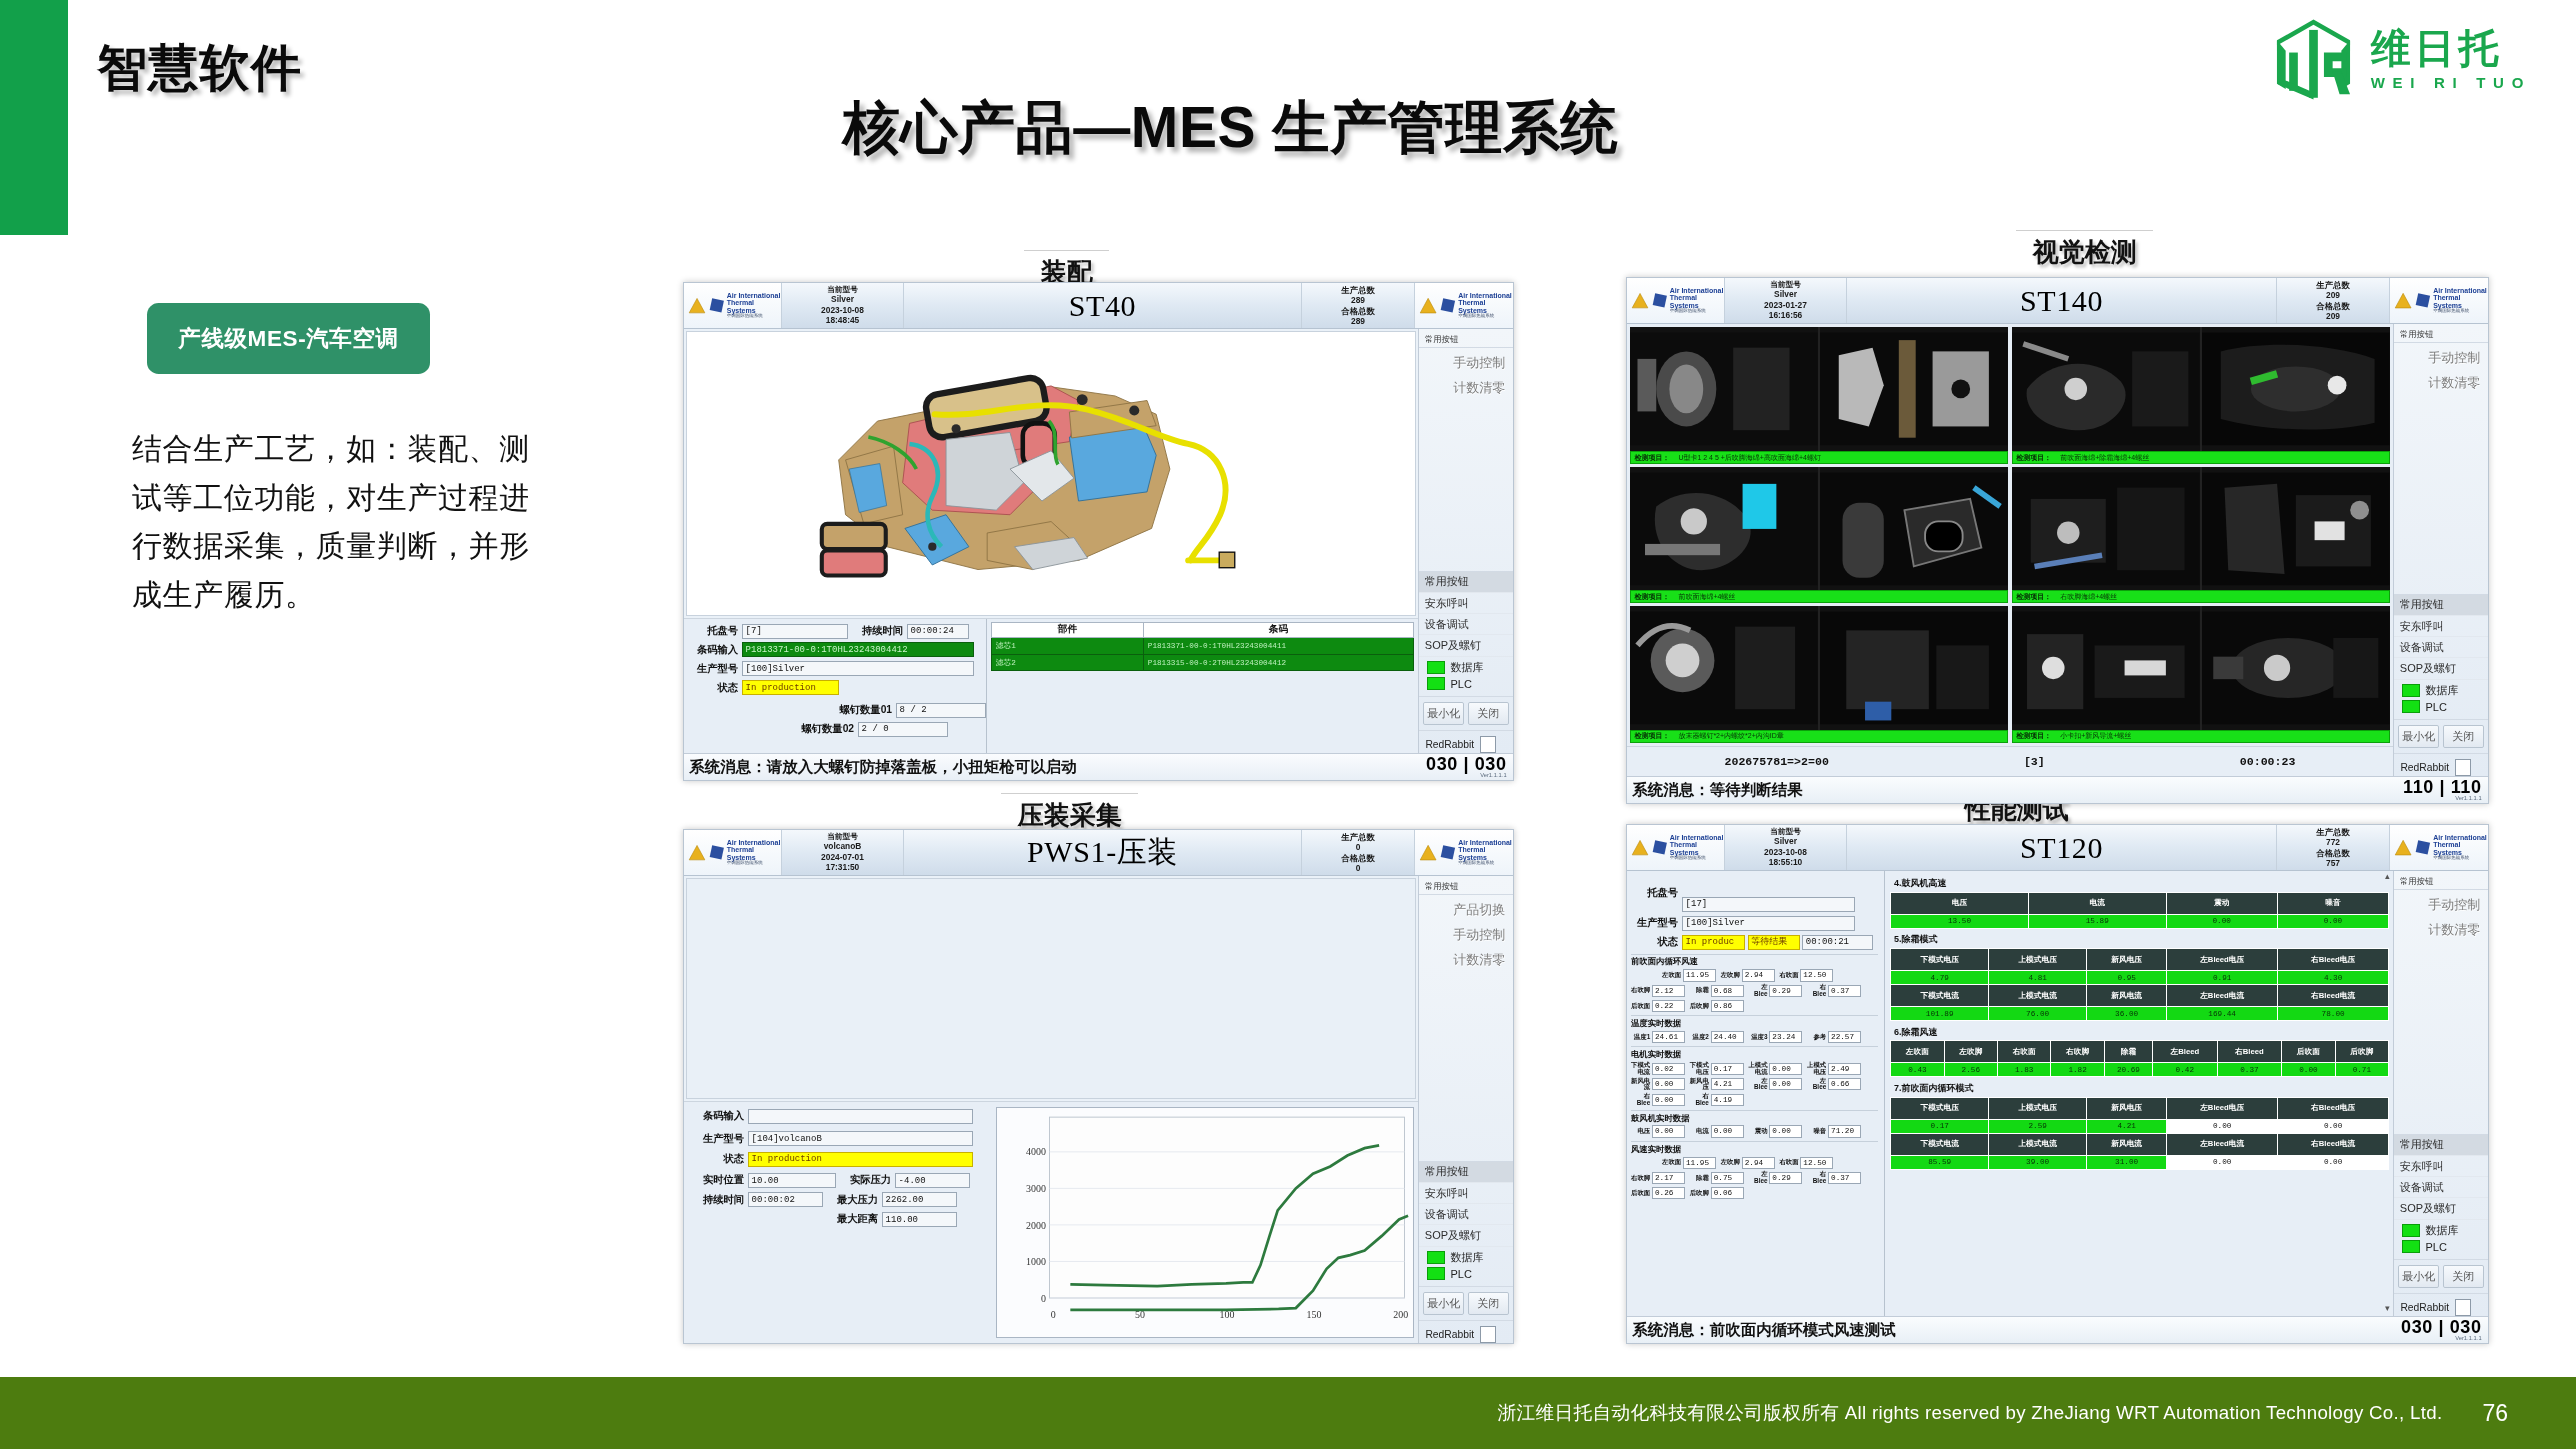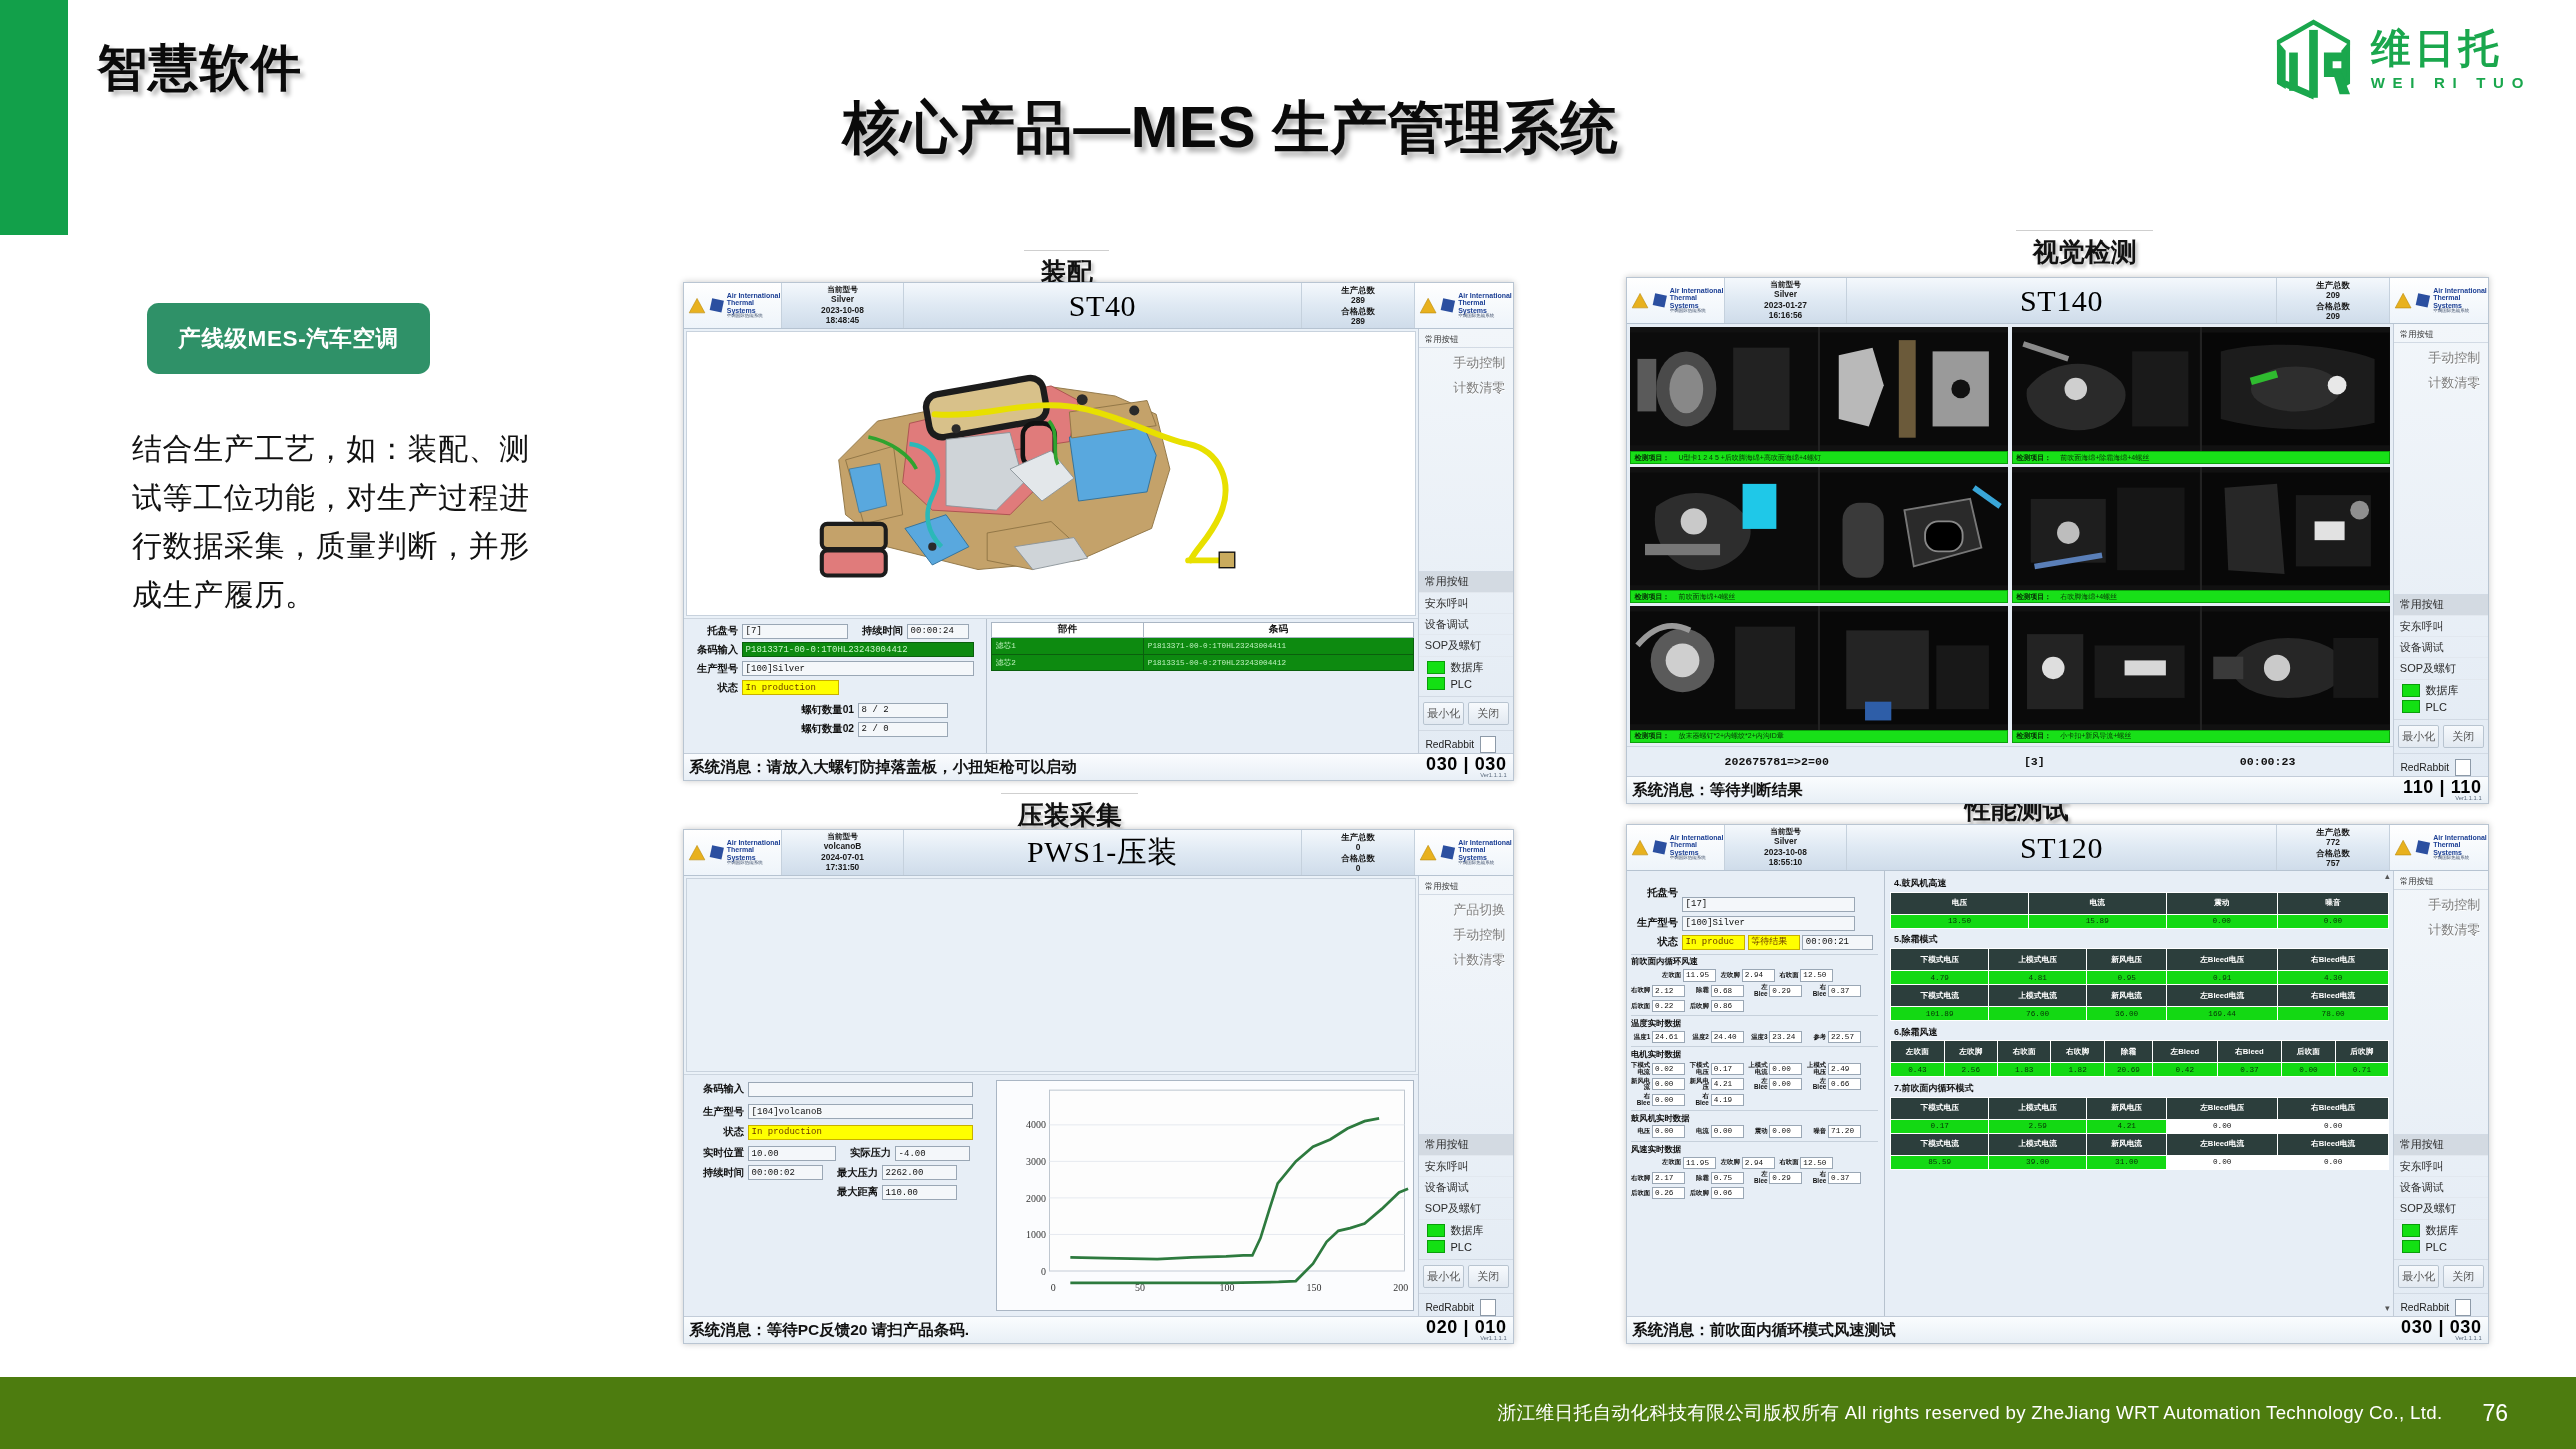--- a/index.html
+++ b/index.html
@@ -367,21 +367,21 @@
             <div class="finput green" style="width:232px;">P1813371-00-0:1T0HL23243004412</div>
           </div>
           <div class="frow">
             <div class="flabel" style="width:58px;">生产型号</div>
             <div class="finput" style="width:232px;">[100]Silver</div>
           </div>
           <div class="frow">
             <div class="flabel" style="width:58px;">状态</div>
             <div class="finput yellow" style="width:97px;">In production</div>
           </div>
-          <div class="frow" style="margin-top:7.7px;">
+          <div class="frow" style="margin-top:7.7px;justify-content:flex-end;">
             <div class="flabel" style="width:174px;">螺钉数量01</div>
             <div class="finput" style="width:90px;">8 / 2</div>
           </div>
           <div class="frow">
             <div class="flabel" style="width:174px;">螺钉数量02</div>
             <div class="finput" style="width:90px;">2 / 0</div>
           </div>
         </div>
         <div class="p1-right">
           <table class="ptab">
@@ -806,27 +806,20 @@
         <button>最小化</button>
         <button>关闭</button>
       </div>
       <div class="side-rr">
         <span>RedRabbit</span>
         <span class="cb"></span>
       </div>
     </div>
   </div>
 
-  <div class="win-status">
-    <div class="status-msg">系统消息：等待PC反馈20  请扫产品条码.</div>
-    <div class="status-right">
-      <div class="status-cnt">020 | 010</div>
-      <div class="status-ver">Ver1.1.1.1</div>
-    </div>
-  </div>
 </div>
 
 <div class="win" id="win4" style="left:1626px; top:824px; width:863px; height:520px;">
   <div class="win-header">
     <div class="hdr-logo">
       <svg class="ais-tri" viewBox="0 0 30 30">
           <polygon points="15,3 28,27 2,27" fill="#e8b11e" stroke="#b98b0d"></polygon>
         </svg>
       <svg class="ais-sq" viewBox="0 0 26 26">
           <rect x="3" y="3" width="20" height="20" fill="#2b4fa0" transform="rotate(12 13 13)"></rect>

